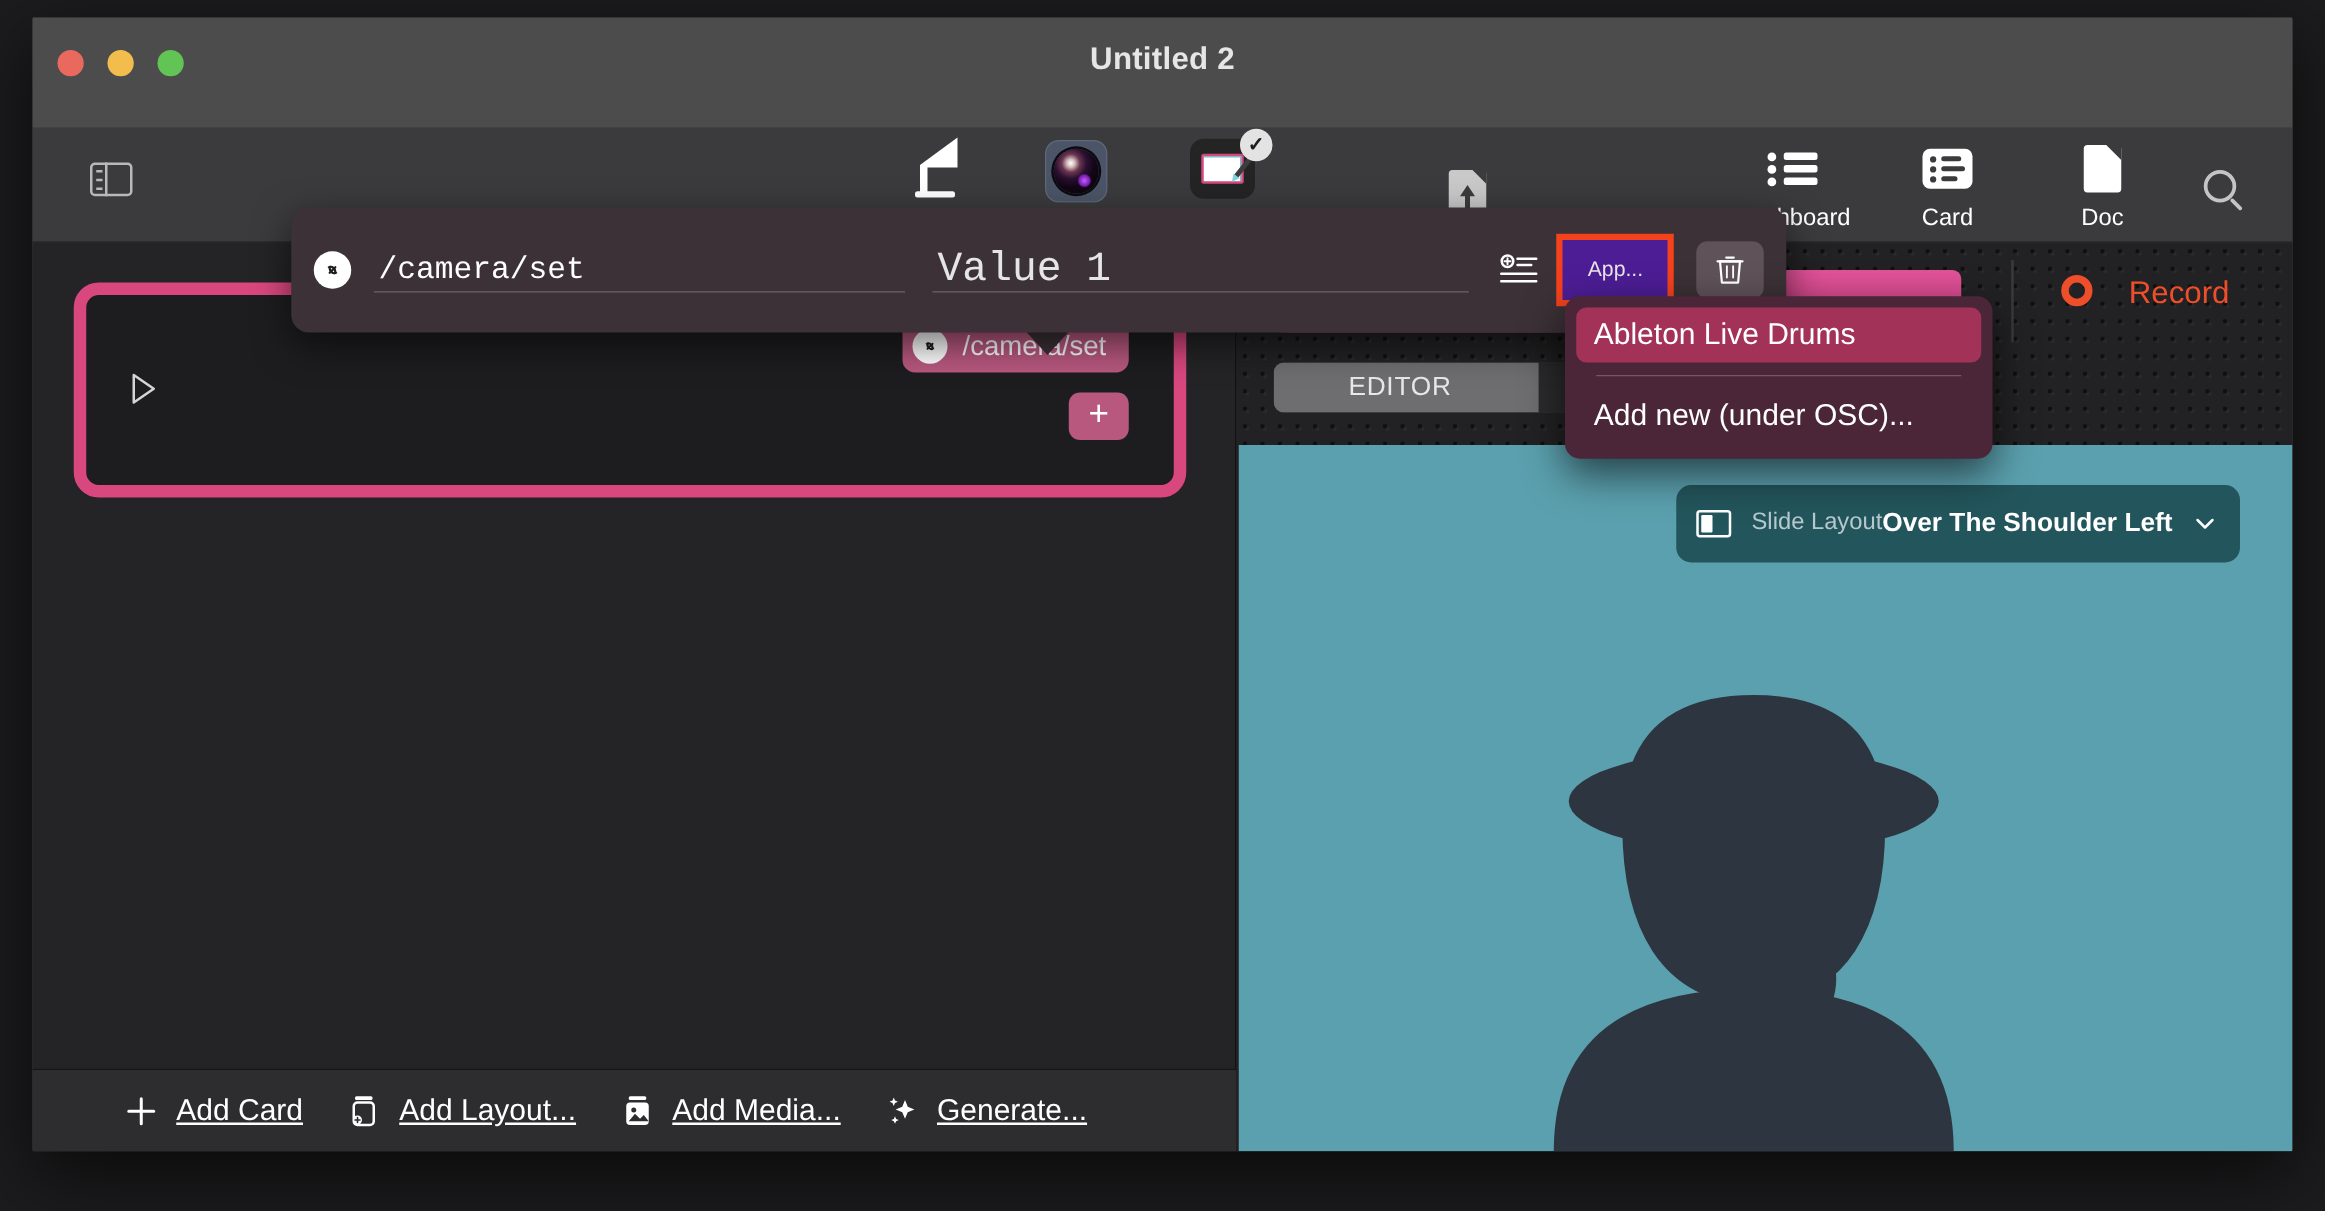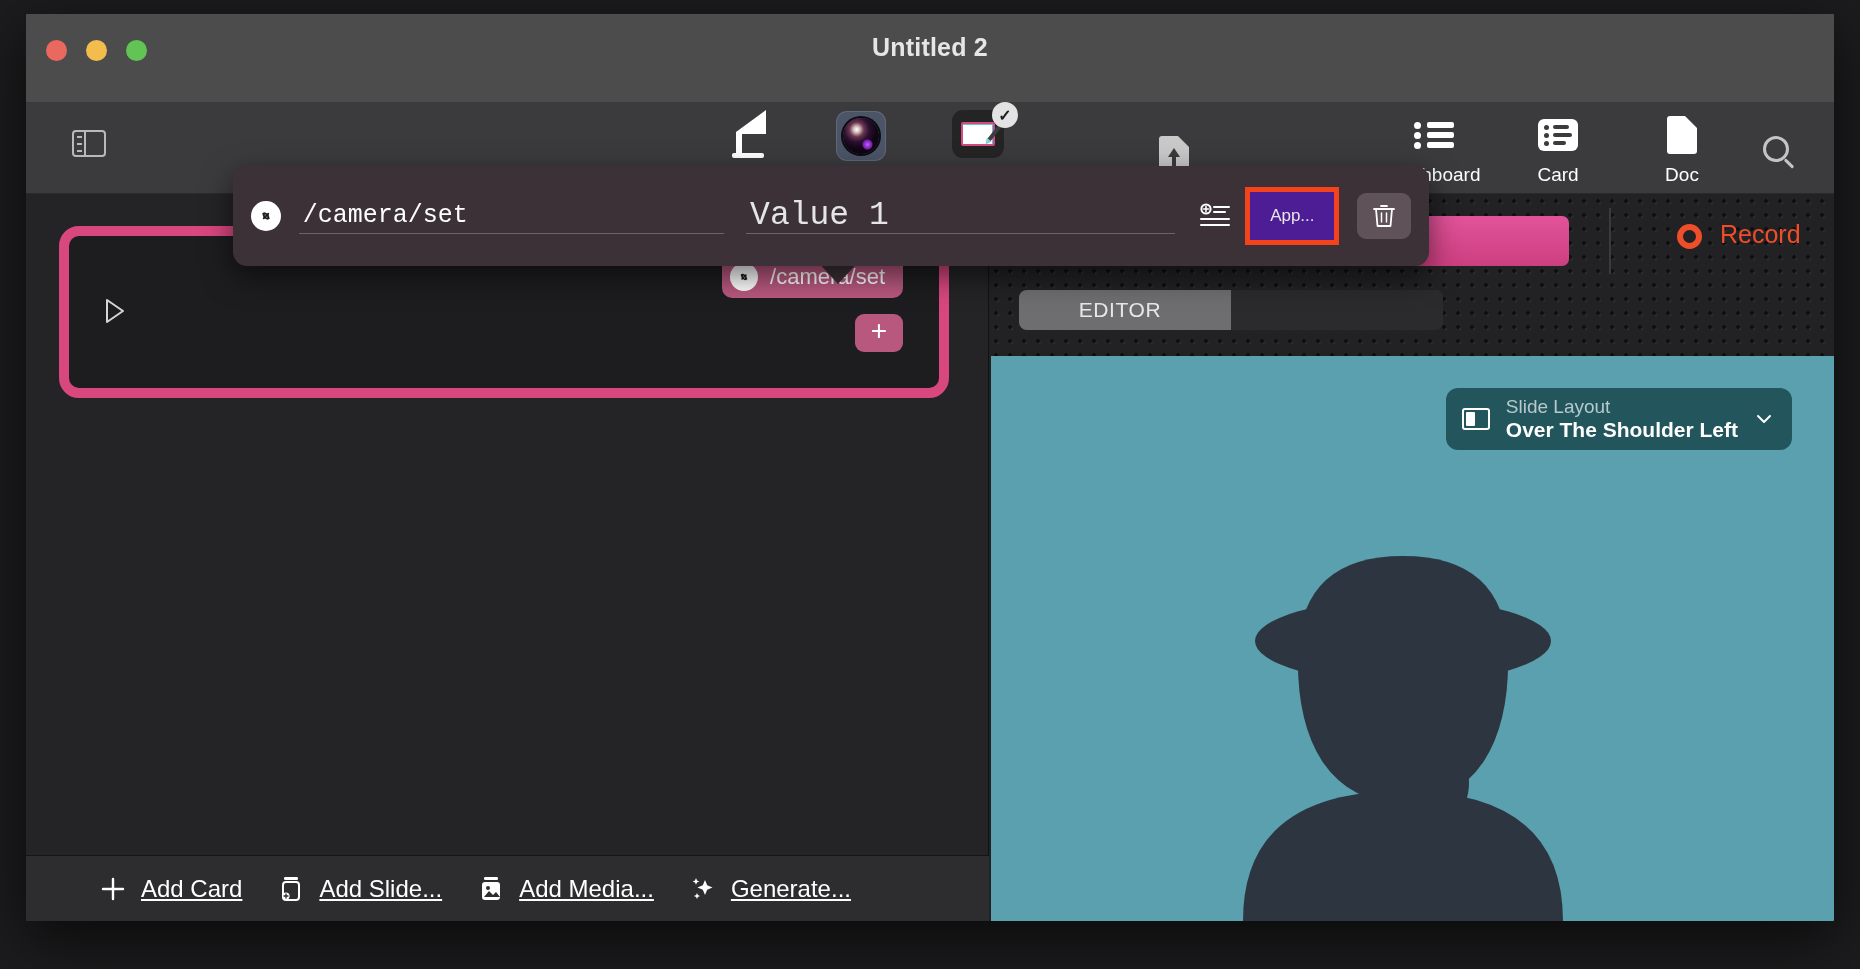--- a/index.html
+++ b/index.html
@@ -183,22 +183,22 @@
   .bb-ico { width: 30px; height: 30px; display:flex;align-items:center;justify-content:center; }
 
   
   .pink-gradient-bar {
     position: absolute; left: 30px; top: 22px;
     width: 550px; height: 50px; border-radius: 7px;
     background: linear-gradient(180deg, #e2539a 0%, #cc3f7f 100%);
   }
   .vsep { position: absolute; left: 620px; top: 14px; width: 2px; height: 66px; background: #3a3a3c; }
   .record-btn {
-    position: absolute; left: 688px; top: 26px;
-    display: flex; align-items: flex-end; gap: 18px;
+    position: absolute; left: 660px; top: 26px;
+    display: flex; align-items: flex-start; gap: 29px;
     color: #ef4e2a; font-size: 25px;
   }
   .rec-dot {
     width: 25px; height: 25px; border-radius: 50%;
     border: 6px solid #ef4e2a;
   }
   .seg-control {
     position: absolute; left: 30px; top: 96px;
     height: 40px; display: flex; border-radius: 8px; overflow: hidden;
     background: #3a3a3c;
@@ -221,21 +221,21 @@
   }
   .slide-layout {
     position: absolute; right: 42px; top: 32px;
     background: rgba(26,72,78,.86);
     border-radius: 12px;
     height: 62px; padding: 0 18px 0 16px;
     display: flex; align-items: center; gap: 16px;
   }
   .sl-icon { width: 28px; height: 22px; border: 2px solid #fff; border-radius: 3px; position: relative; }
   .sl-icon:after { content:""; position:absolute; left:2px; top:2px; bottom:2px; width:9px; background:#fff; border-radius:1px; }
-  .sl-texts { display: flex; flex-direction: column; line-height: 1.15; }
+  .sl-texts { display: flex; flex-direction: row; line-height: 1.15; }
   .sl-label { color: #b6c9cc; font-size: 19px; }
   .sl-value { color: #ffffff; font-size: 21px; font-weight: bold; }
   .chev { width: 20px; height: 20px; }
 
   
   .popover {
     position: absolute; left: 207px; top: 152px;
     width: 1196px; height: 100px;
     background: #3b3136;
     border-radius: 14px;
@@ -436,21 +436,21 @@
 
           <div class="bb-item">
             <span class="bb-ico">
               <svg width="28" height="28" viewBox="0 0 28 28">
                 <rect x="7" y="2" width="14" height="3" rx="1.2" fill="#ffffff"></rect>
                 <rect x="6" y="7" width="16" height="18" rx="3" fill="none" stroke="#ffffff" stroke-width="2"></rect>
                 <circle cx="9" cy="21" r="3.6" fill="#ffffff"></circle>
                 <path d="M9 19 v4 M7 21 h4" stroke="#2d2d2f" stroke-width="1.3" stroke-linecap="round"></path>
               </svg>
             </span>
-            <span>Add Slide...</span>
+            <span>Add Layout...</span>
           </div>
 
           <div class="bb-item">
             <span class="bb-ico">
               <svg width="28" height="28" viewBox="0 0 28 28">
                 <rect x="7" y="2" width="14" height="3" rx="1.2" fill="#ffffff"></rect>
                 <rect x="5" y="7" width="18" height="18" rx="3" fill="#ffffff"></rect>
                 <circle cx="11" cy="13" r="2" fill="#2d2d2f"></circle>
                 <path d="M7 22 l5-6 4 4 3-3 4 5 z" fill="#2d2d2f"></path>
               </svg>
@@ -536,15 +536,20 @@
       <div class="trash-btn">
         <svg width="24" height="26" viewBox="0 0 24 26">
           <path d="M4 6 H20 L18.5 23 H5.5 Z" fill="none" stroke="#ffffff" stroke-width="1.8" stroke-linejoin="round"></path>
           <path d="M2 6 H22" stroke="#ffffff" stroke-width="1.8" stroke-linecap="round"></path>
           <path d="M9 3 H15" stroke="#ffffff" stroke-width="1.8" stroke-linecap="round"></path>
           <path d="M9.5 10 V19 M14.5 10 V19" stroke="#ffffff" stroke-width="1.5" stroke-linecap="round"></path>
         </svg>
       </div>
     </div>
 
+    <div class="dropdown">
+      <div class="dd-item selected">Ableton Live Drums</div>
+      <div class="dd-sep"></div>
+      <div class="dd-item">Add new (under OSC)...</div>
+    </div>
 
   </div>
 </div>
 
 </body></html>

